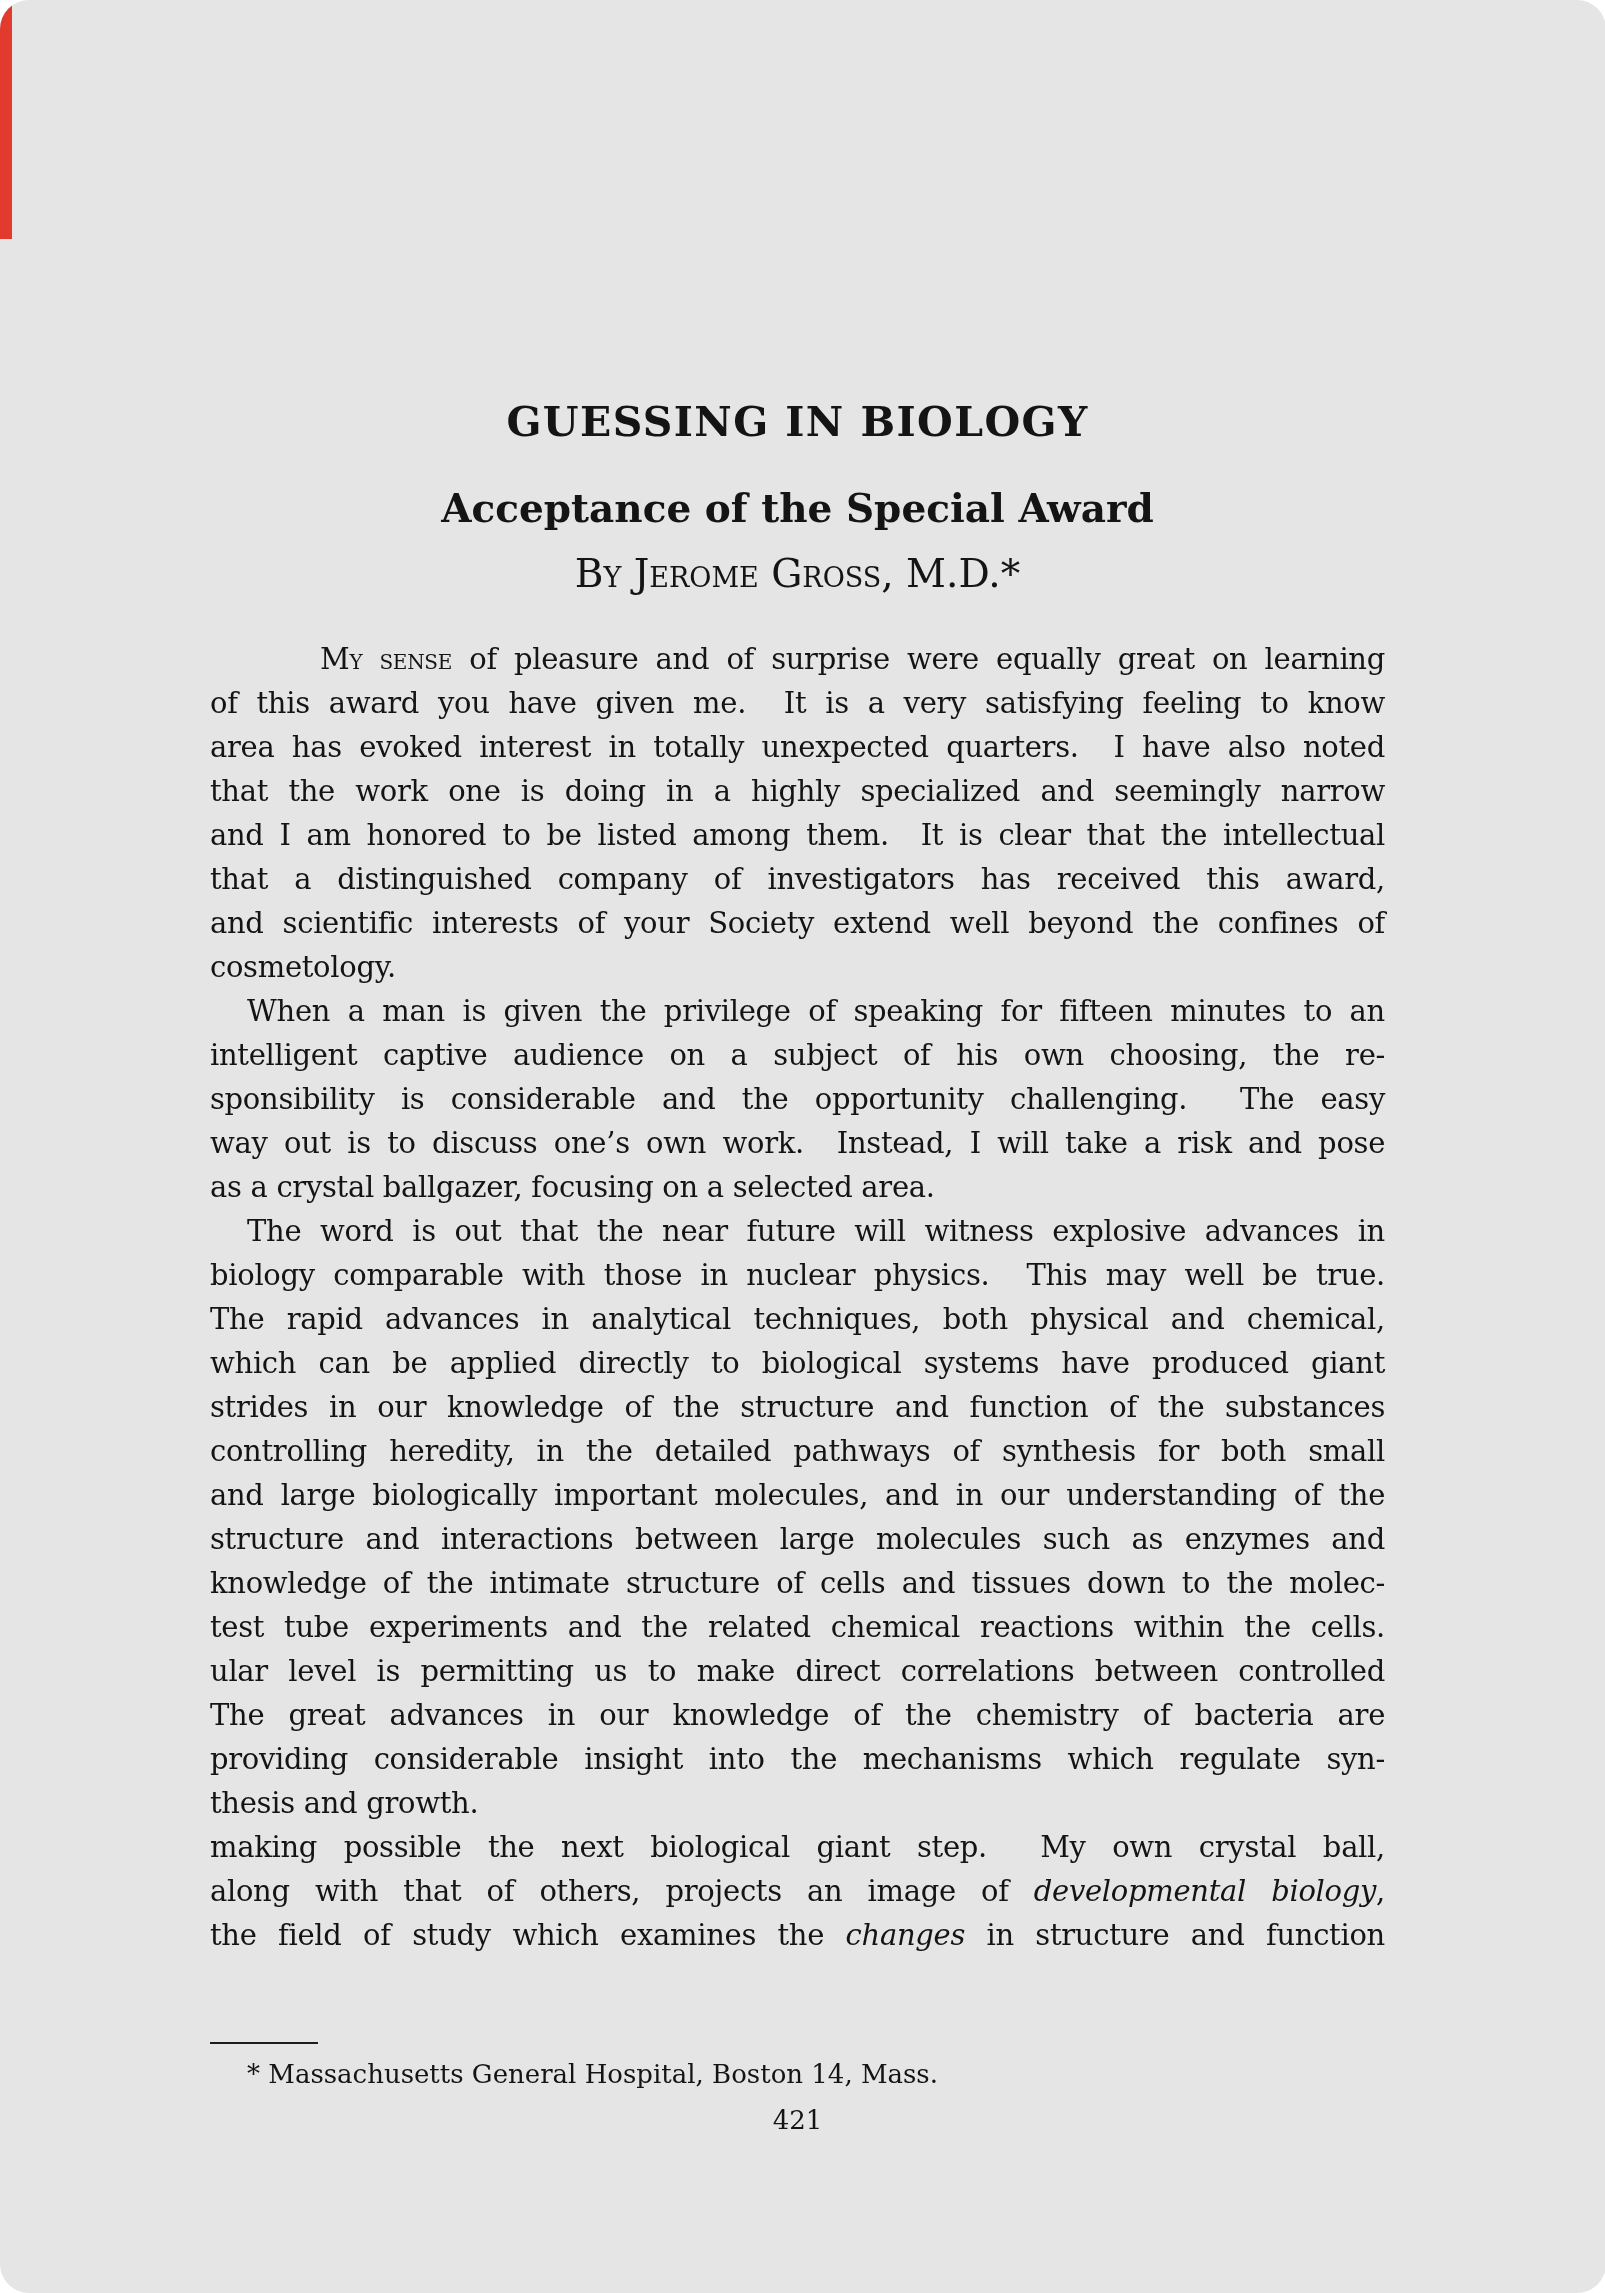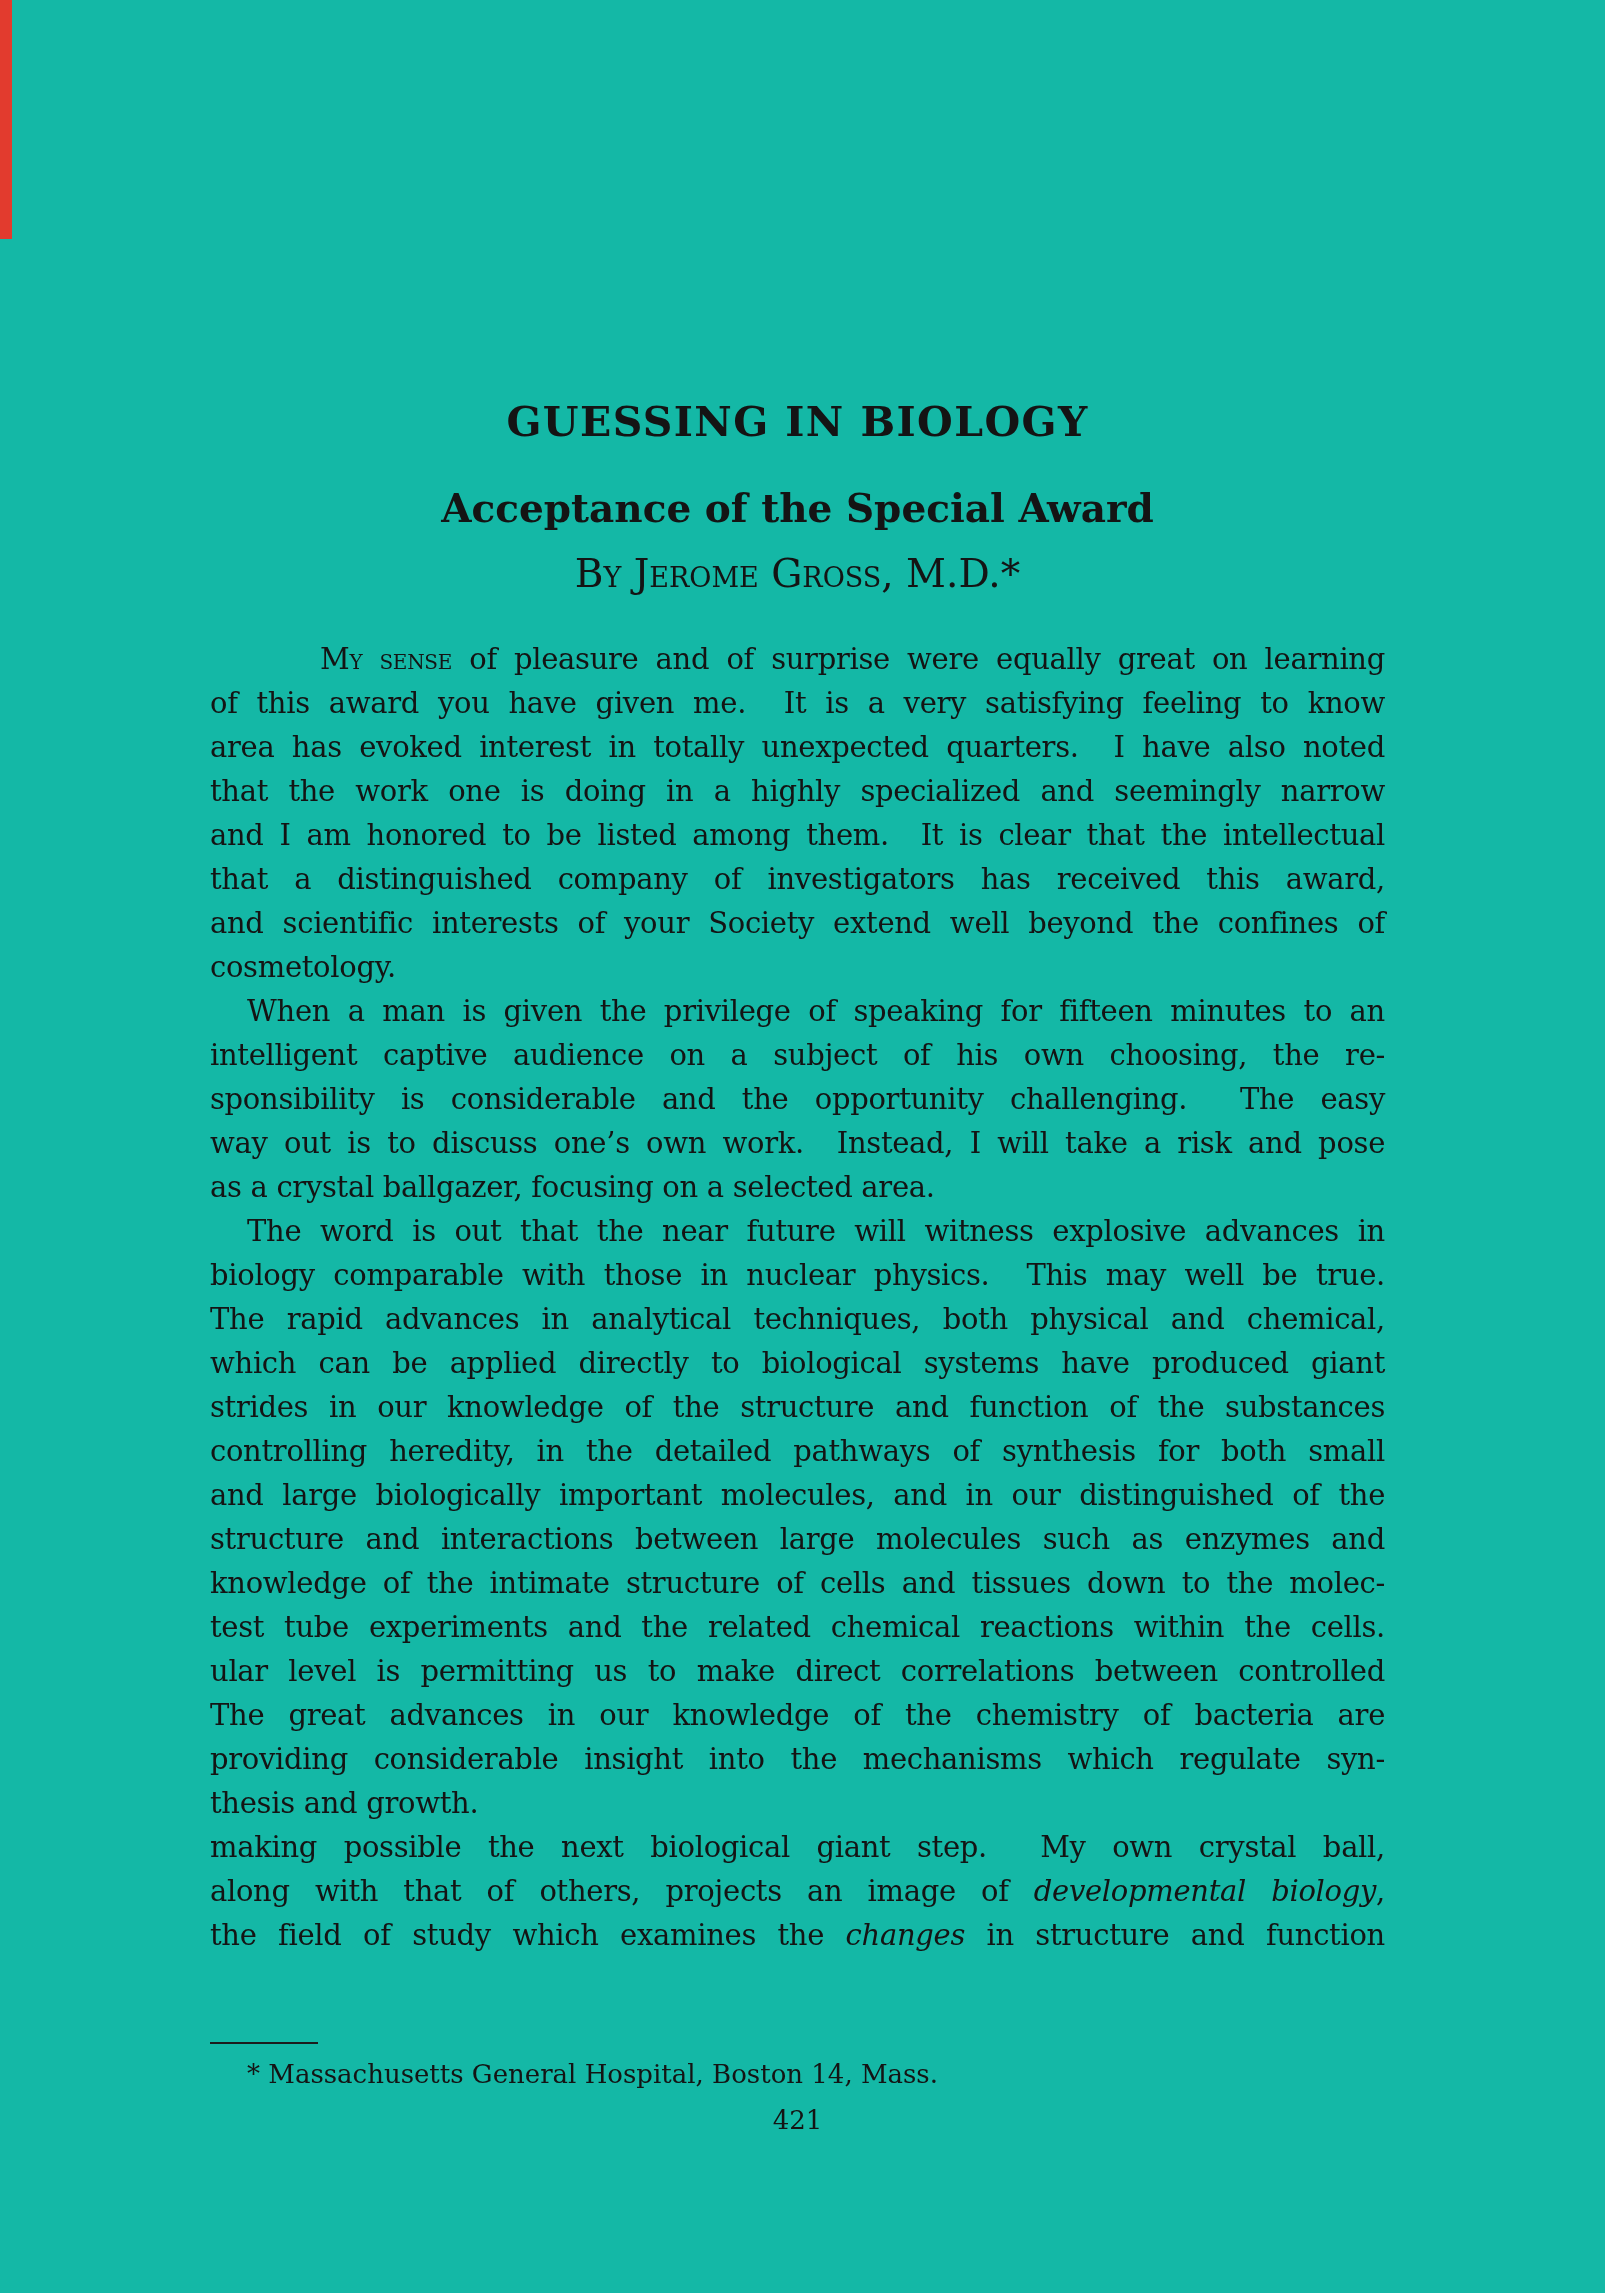--- a/index.html
+++ b/index.html
@@ -4,24 +4,25 @@
 <style>
   html, body {
     margin: 0;
     padding: 0;
     background: #ffffff;
   }
   .page {
     position: relative;
     width: 1606px;
     height: 2293px;
-    background: #14b8a6;
+    background: #e5e5e5;
     overflow: hidden;
     font-family: "DejaVu Serif", "Liberation Serif", serif;
     color: #141414;
+    border-radius: 29px;
   }
   .scan-stripe {
     position: absolute;
     left: 0;
     top: 0;
     width: 11.6px;
     height: 239px;
   }
   .title {
     position: absolute;
@@ -132,21 +133,21 @@
         <div class="line"><span>way out is to discuss one’s own work.  Instead, I will take a risk and pose</span></div>
         <div class="line flush"><span>as a crystal ballgazer, focusing on a selected area.</span></div>
       </div>
       <div class="para">
         <div class="line" style="text-indent: 37px;"><span>The word is out that the near future will witness explosive advances in</span></div>
         <div class="line"><span>biology comparable with those in nuclear physics.  This may well be true.</span></div>
         <div class="line"><span>The rapid advances in analytical techniques, both physical and chemical,</span></div>
         <div class="line"><span>which can be applied directly to biological systems have produced giant</span></div>
         <div class="line"><span>strides in our knowledge of the structure and function of the substances</span></div>
         <div class="line"><span>controlling heredity, in the detailed pathways of synthesis for both small</span></div>
-        <div class="line"><span>and large biologically important molecules, and in our distinguished of the</span></div>
+        <div class="line"><span>and large biologically important molecules, and in our understanding of the</span></div>
         <div class="line"><span>structure and interactions between large molecules such as enzymes and</span></div>
         <div class="line"><span>knowledge of the intimate structure of cells and tissues down to the molec-</span></div>
         <div class="line"><span>test tube experiments and the related chemical reactions within the cells.</span></div>
         <div class="line"><span>ular level is permitting us to make direct correlations between controlled</span></div>
         <div class="line"><span>The great advances in our knowledge of the chemistry of bacteria are</span></div>
         <div class="line"><span>providing considerable insight into the mechanisms which regulate syn-</span></div>
         <div class="line flush"><span>thesis and growth.</span></div>
       </div>
       <div class="para">
         <div class="line"><span>making possible the next biological giant step.  My own crystal ball,</span></div>

